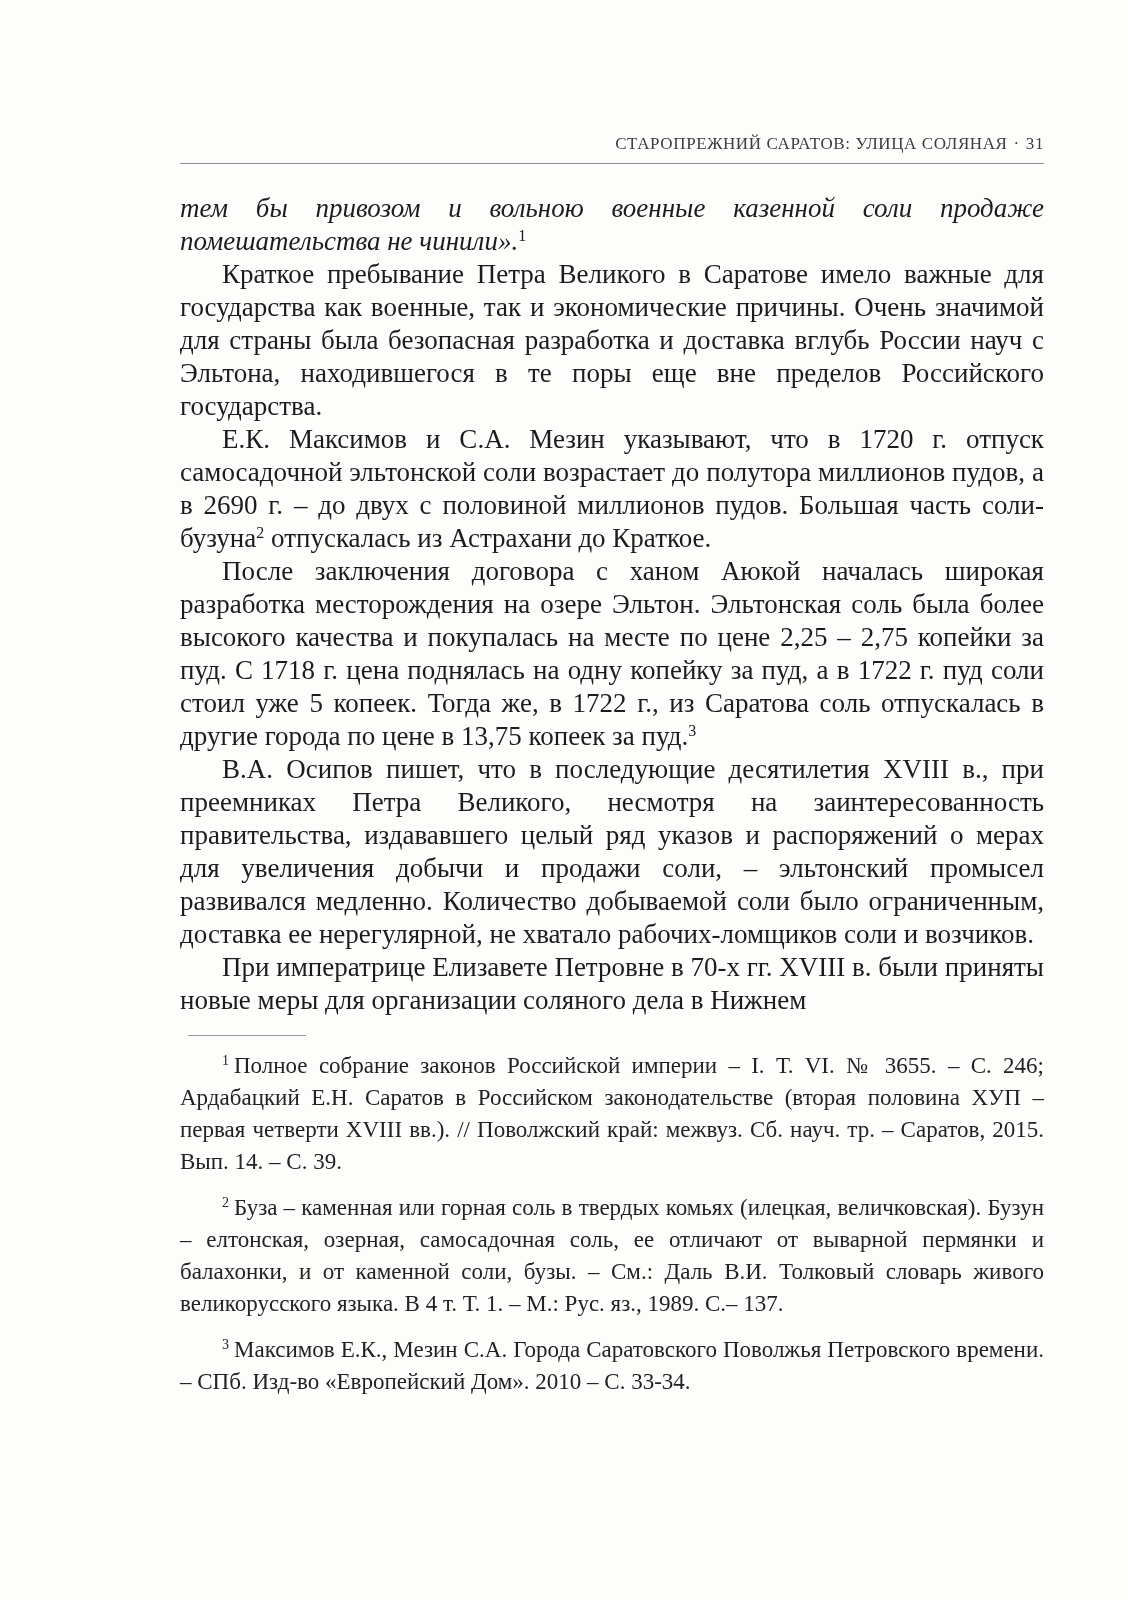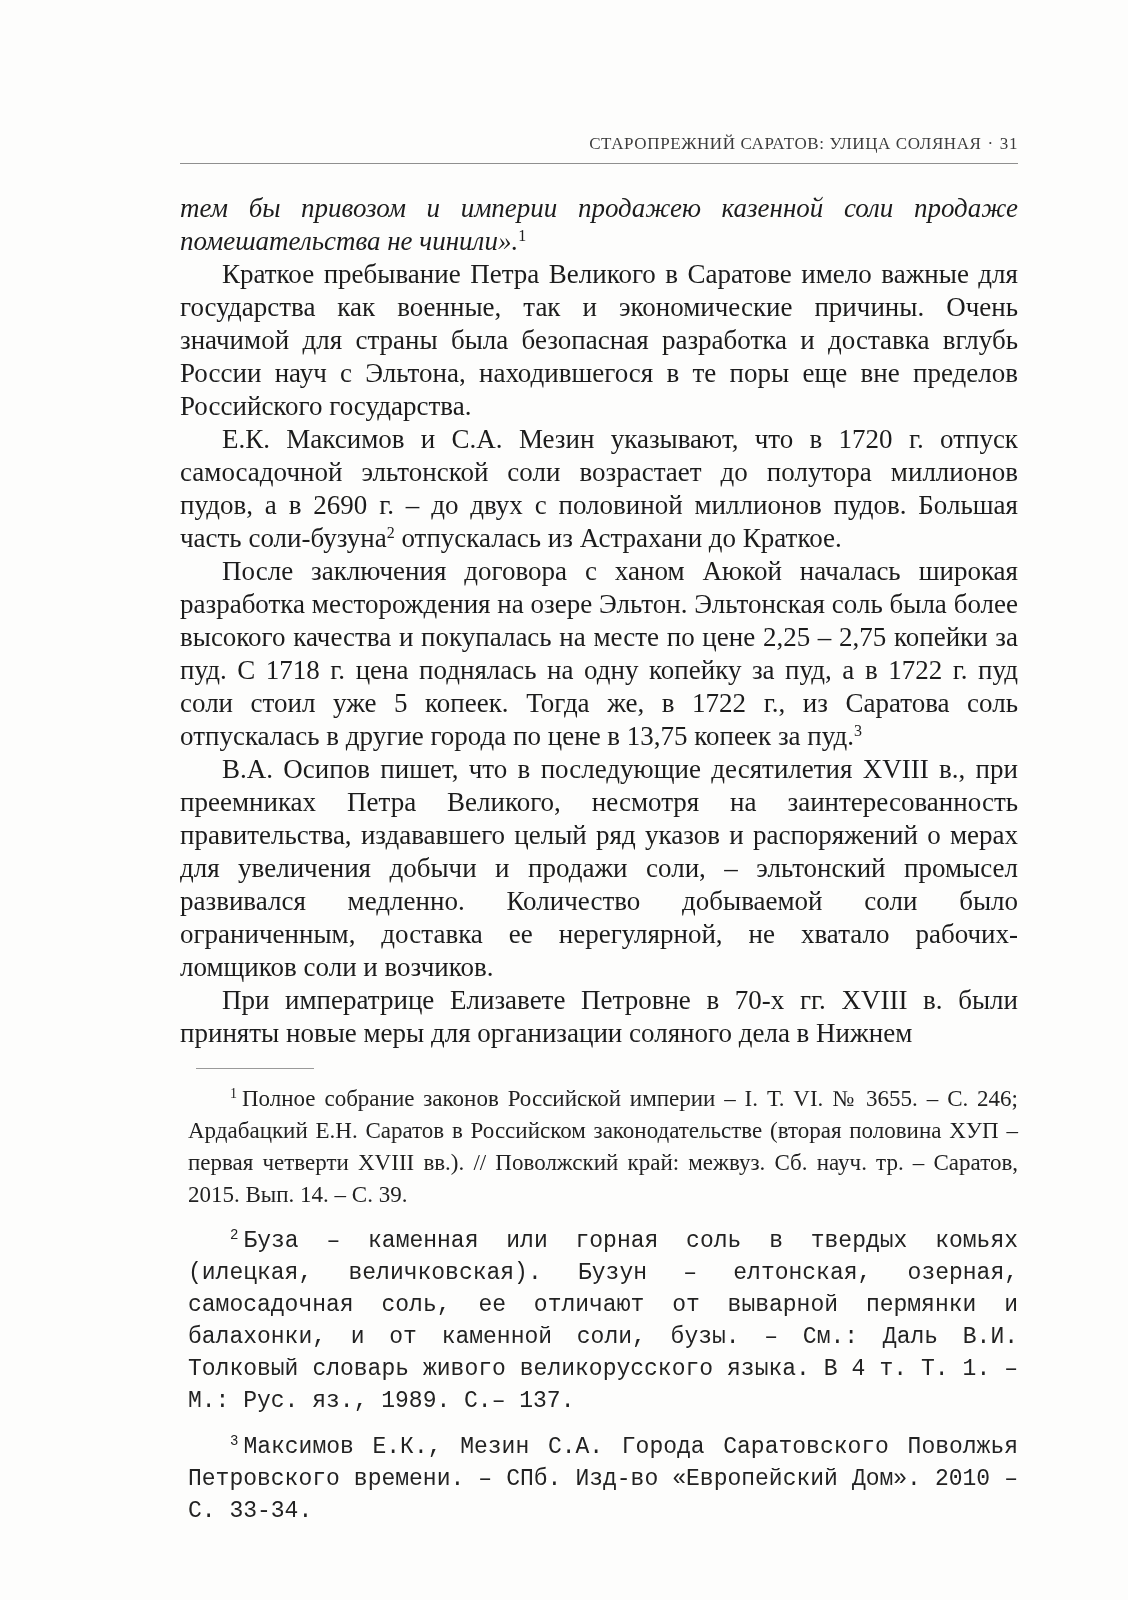--- a/index.html
+++ b/index.html
@@ -8,21 +8,21 @@
     font-family: "Liberation Serif", "DejaVu Serif", serif;
   }
   .page {
     position: relative;
     width: 1128px;
     height: 1600px;
     margin: 0 auto;
     background: #fdfdfc;
     overflow: hidden;
     box-sizing: border-box;
-    padding: 133px 110px 0 180px;
+    padding: 133px 84px 0 180px;
     color: #1e1e1e;
   }
   
   .running-head {
     text-align: right;
     font-size: 17px;
     letter-spacing: 0.6px;
     color: #3c3c3c;
     line-height: 22px;
     white-space: nowrap;
@@ -46,37 +46,37 @@
   }
   .para.no-indent { text-indent: 0; }
   .para.italic { font-style: italic; }
   .fn-ref {
     font-size: 16px;
     line-height: 0;
     vertical-align: 9px;
     font-style: normal;
   }
   
-  .footnotes { margin-top: 18px; margin-left: 8px; }
+  .footnotes { margin-top: 18px; }
   .foot-rule {
     width: 118px;
     border-top: 1px solid #9a9a9a;
     height: 0;
     margin: 0 0 14px 8px;
   }
   .footnote {
     margin: 0;
     font-size: 23px;
     line-height: 32px;
     text-align: justify;
     text-indent: 42px;
     color: #222222;
     hyphens: auto;
   }
-  .footnote + .footnote { margin-top: 14px; font-family: Liberation Mono, monospace; }
+  .footnote + .footnote { margin-top: 14px; }
   .footnote .fn-num {
     font-size: 14px;
     line-height: 0;
     vertical-align: 8px;
     padding-right: 5px;
   }
 </style>
 </head>
 <body>
 
@@ -84,21 +84,21 @@
 
   <header>
     <div class="running-head">
       <span>СТАРОПРЕЖНИЙ САРАТОВ: УЛИЦА СОЛЯНАЯ</span><span class="sep">·</span><span>31</span>
     </div>
     <hr class="head-rule">
   </header>
 
   <main class="body-text">
     <div>
-        <p class="para italic no-indent"><span>тем бы привозом и империи продажею казенной соли продаже помешательства не чинили».</span><sup class="fn-ref">1</sup></p>
+        <p class="para italic no-indent"><span>тем бы привозом и вольною военные казенной соли продаже помешательства не чинили».</span><sup class="fn-ref">1</sup></p>
         <p class="para"><span>Краткое пребывание Петра Великого в Саратове имело важные для государства как военные, так и экономические причины. Очень значимой для страны была безопасная разработка и доставка вглубь России науч с Эльтона, находившегося в те поры еще вне пределов Российского государства.</span></p>
         <p class="para"><span>Е.К. Максимов и С.А. Мезин указывают, что в 1720 г. отпуск самосадочной эльтонской соли возрастает до полутора миллионов пудов, а в 2690 г. – до двух с половиной миллионов пудов. Большая часть соли-бузуна</span><sup class="fn-ref">2</sup><span> отпускалась из Астрахани до Краткое.</span></p>
         <p class="para"><span>После заключения договора с ханом Аюкой началась широкая разработка месторождения на озере Эльтон. Эльтонская соль была более высокого качества и покупалась на месте по цене 2,25 – 2,75 копейки за пуд. С 1718 г. цена поднялась на одну копейку за пуд, а в 1722 г. пуд соли стоил уже 5 копеек. Тогда же, в 1722 г., из Саратова соль отпускалась в другие города по цене в 13,75 копеек за пуд.</span><sup class="fn-ref">3</sup></p>
         <p class="para"><span>В.А. Осипов пишет, что в последующие десятилетия XVIII в., при преемниках Петра Великого, несмотря на заинтересованность правительства, издававшего целый ряд указов и распоряжений о мерах для увеличения добычи и продажи соли, – эльтонский промысел развивался медленно. Количество добываемой соли было ограниченным, доставка ее нерегулярной, не хватало рабочих-ломщиков соли и возчиков.</span></p>
         <p class="para"><span>При императрице Елизавете Петровне в 70-х гг. XVIII в. были приняты новые меры для организации соляного дела в Нижнем</span></p>
       </div>
   </main>
 
   <footer class="footnotes">
     <div class="foot-rule"></div>

